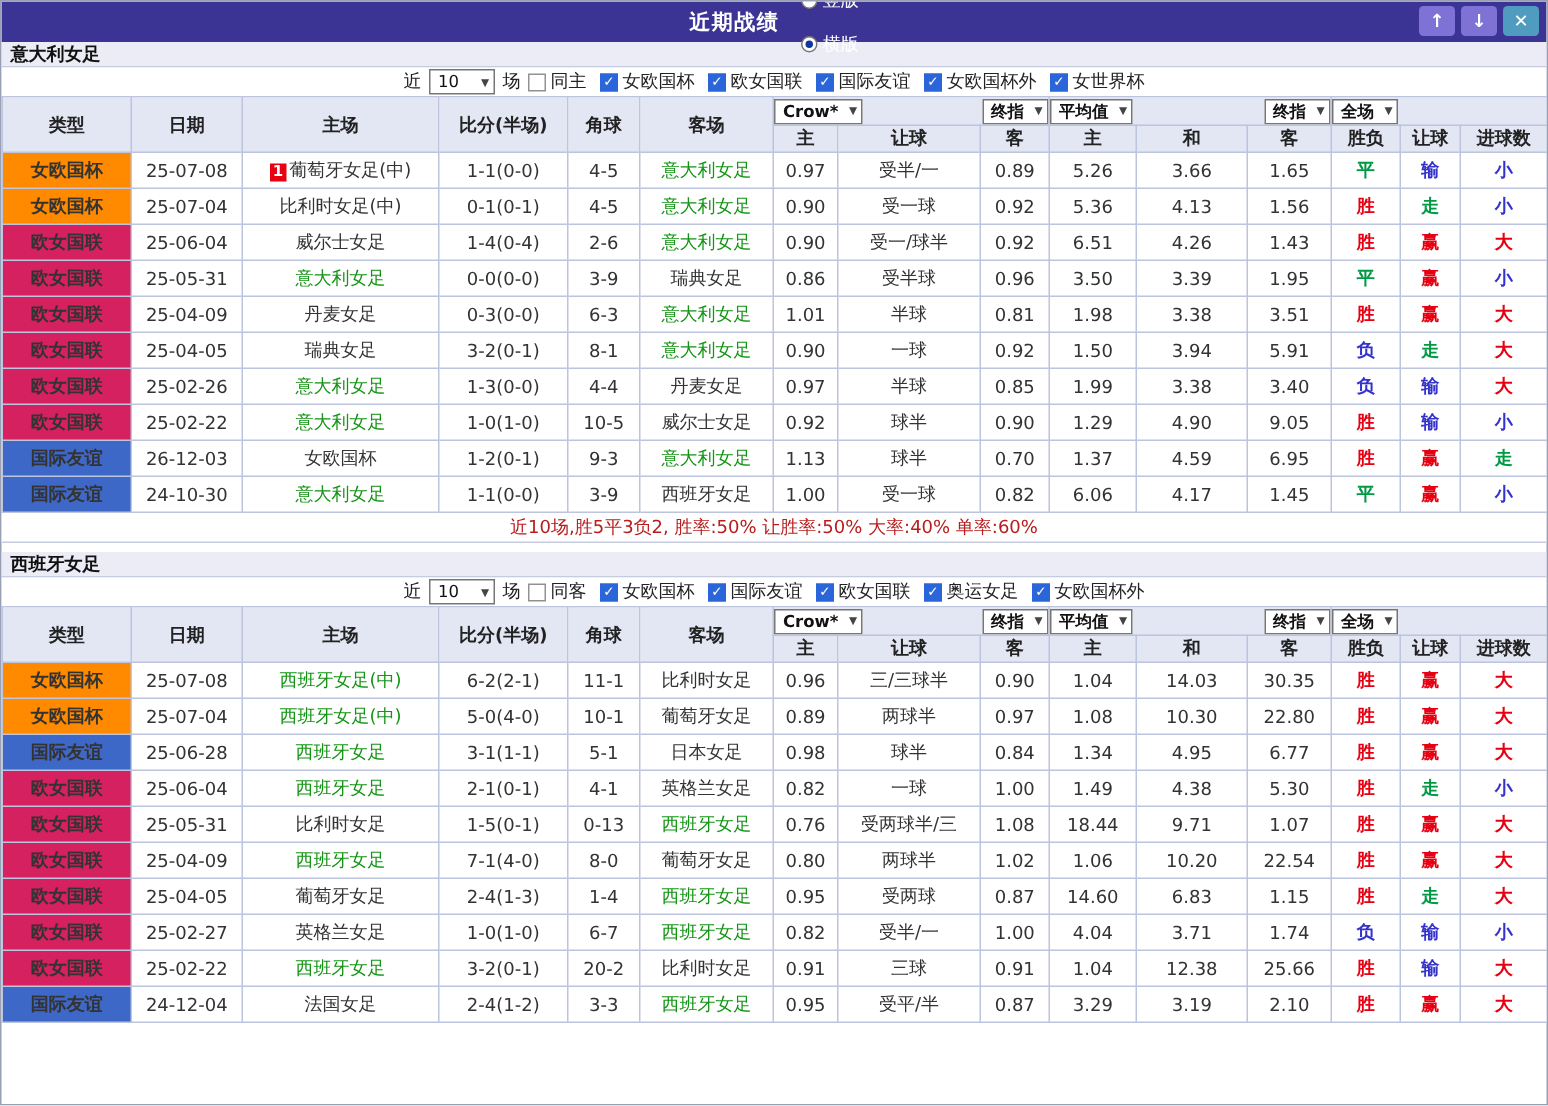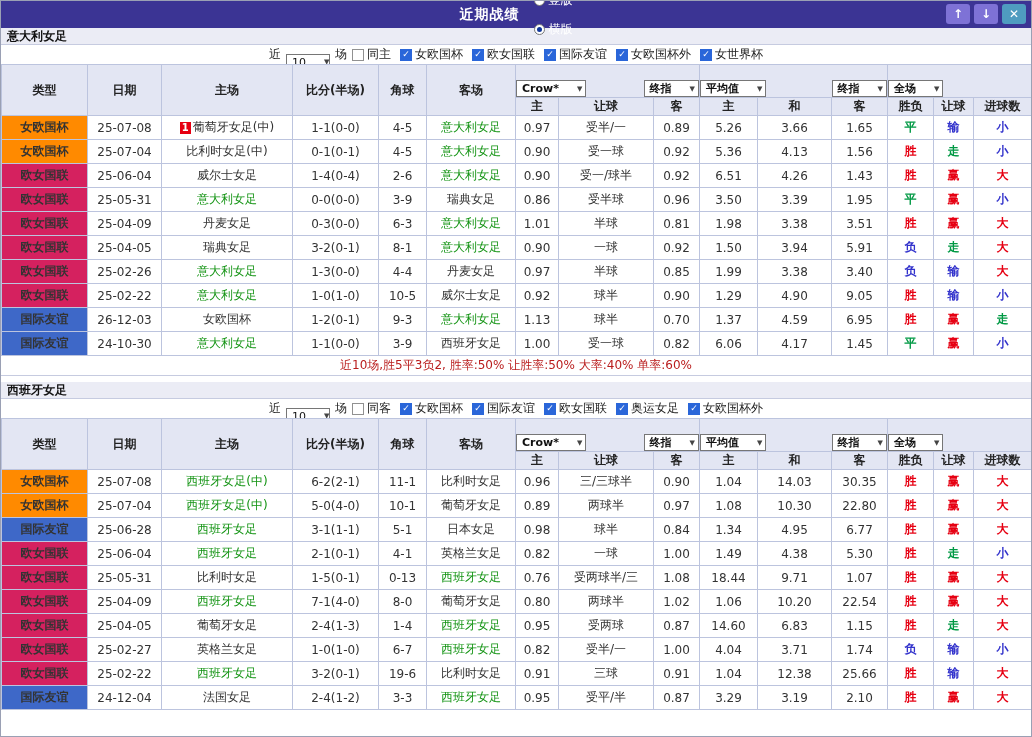--- a/index.html
+++ b/index.html
@@ -29,23 +29,23 @@
   .section-title{height:17px;background:#ebecf5;border-bottom:1px solid #c6cbe0;
                  display:flex;align-items:center;padding-left:6px;font-weight:bold;
                  color:#111;font-size:12px;}
   .filter-row{height:19px;display:flex;align-items:center;justify-content:center;gap:5px;
               background:#fff;color:#222;}
   .checks{display:inline-flex;gap:9px;align-items:center;font-family:Liberation Serif, serif;}
   .cb-wrap{display:inline-flex;align-items:center;gap:3px;cursor:pointer;}
   .cb{width:12px;height:12px;border:1px solid #919191;background:#fff;display:inline-flex;
       align-items:center;justify-content:center;font-size:9px;line-height:1;color:#fff;}
   .cb.checked{background:#2a66d9;border-color:#2a66d9;}
-  .sel{display:inline-flex;align-items:center;justify-content:space-between;gap:18px;
+  .sel{display:inline-flex;align-items:center;justify-content:space-between;gap:7px;
        background:#fff;border:1px solid #767676;height:17px;padding:0 3px 0 5px;
-       font-size:11px;color:#111;cursor:pointer;margin-top:15px;}
+       font-size:11px;color:#111;cursor:pointer;}
   .sel .arr{font-size:7px;color:#444;}
   .sel-count{width:44px;}
   
   table.stats{width:1030px;border-collapse:collapse;table-layout:fixed;}
   table.stats th,table.stats td{border:1px solid #bcc4de;text-align:center;overflow:hidden;
        white-space:nowrap;padding:0;}
   table.stats thead th{background:#e3e6f3;color:#222;font-weight:bold;font-size:12px;height:16px;}
   table.stats thead tr:first-child th{height:19px;}
   .selwrap{display:flex;align-items:center;justify-content:space-between;gap:5px;}
   table.stats tbody td{height:24px;font-size:12px;color:#333;background:#fff;}
@@ -616,21 +616,21 @@
             <td>1.74</td>
             <td class="res" style="color: rgb(51, 51, 204);">负</td>
             <td class="res" style="color: rgb(51, 51, 204);">输</td>
             <td class="res" style="color: rgb(51, 51, 204);">小</td>
           </tr>
           <tr>
             <td class="type-cell" style="background: rgb(213, 33, 95);">欧女国联</td>
             <td>25-02-22</td>
             <td><span class="team focus">西班牙女足</span></td>
             <td class="score-cell">3-2(0-1)</td>
-            <td>19-6</td>
+            <td>20-2</td>
             <td><span class="team">比利时女足</span></td>
             <td>0.91</td>
             <td>三球</td>
             <td>0.91</td>
             <td>1.04</td>
             <td>12.38</td>
             <td>25.66</td>
             <td class="res" style="color: rgb(230, 0, 18);">胜</td>
             <td class="res" style="color: rgb(51, 51, 204);">输</td>
             <td class="res" style="color: rgb(230, 0, 18);">大</td>

